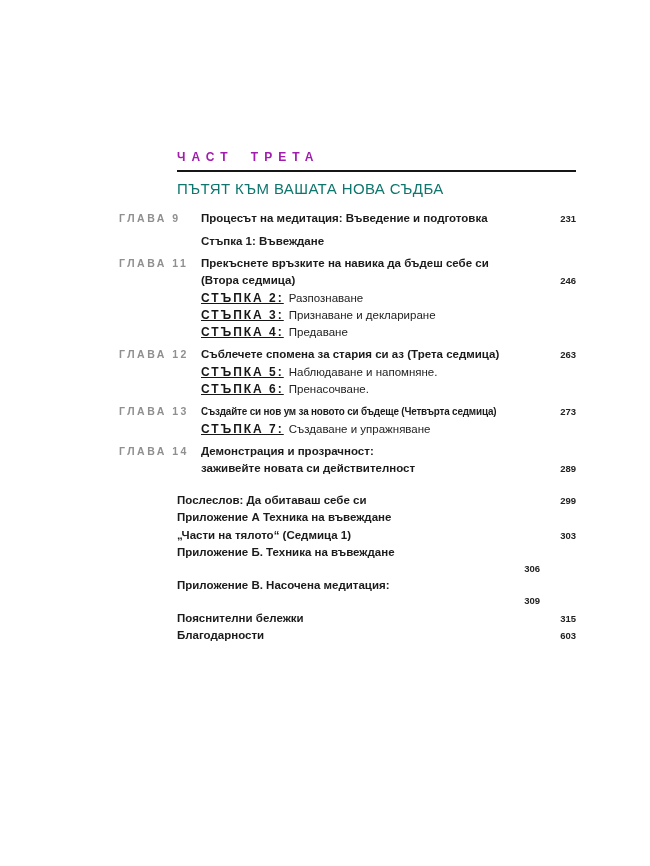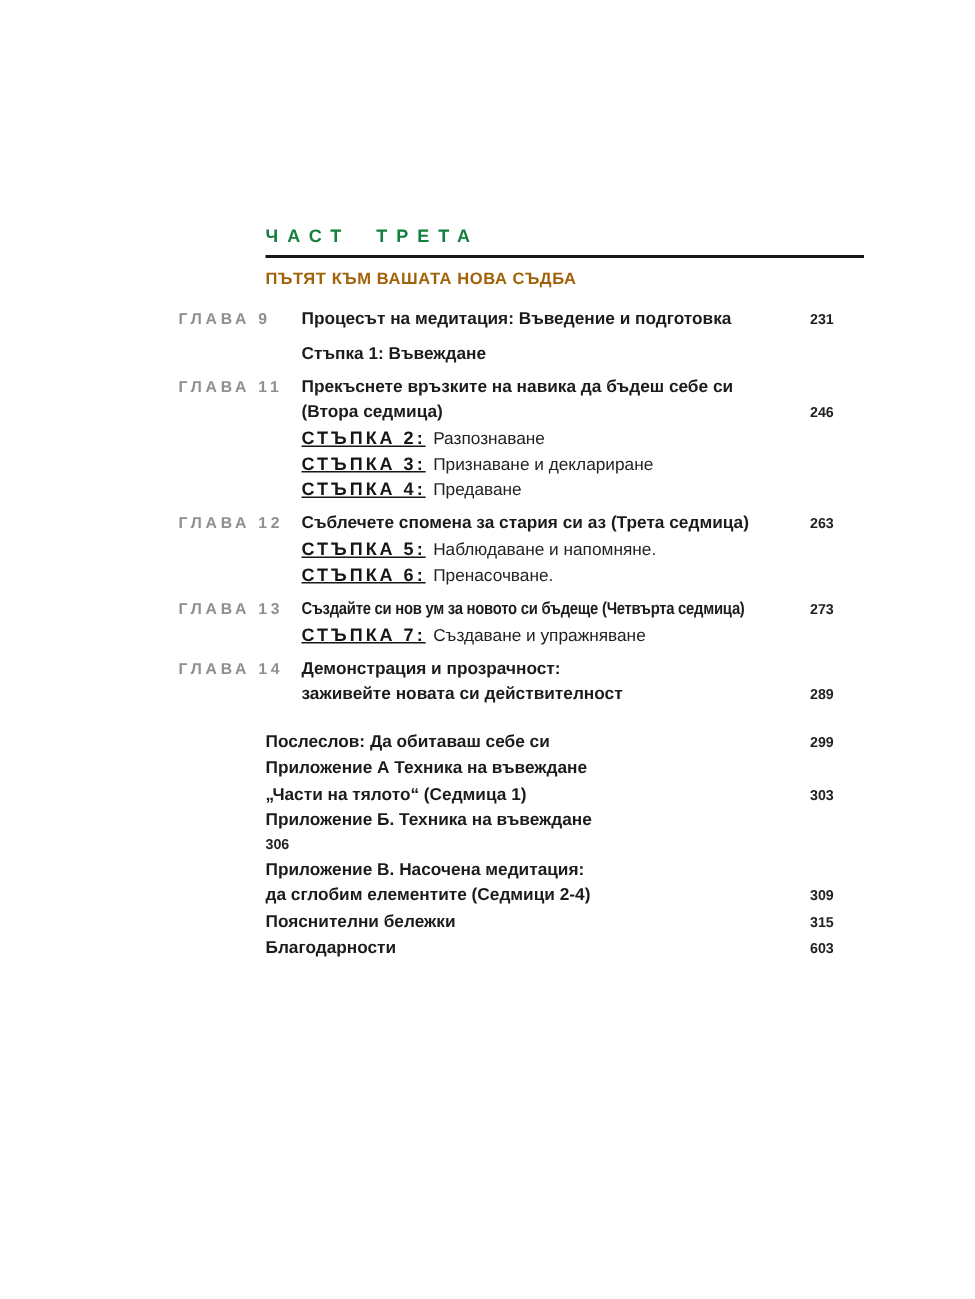--- a/index.html
+++ b/index.html
@@ -16,36 +16,36 @@
     left:95px; top:150px;
     width:481px;
   }
   
   .part-label {
     margin-left:82px;
     font-size:12px;
     font-weight:700;
     letter-spacing:6px;
     word-spacing:8px;
-    color:#15803d;
+    color:#a21caf;
   }
   .part-divider {
     margin-left:82px;
     margin-top:6px;
     border:none;
     border-top:2px solid #161616;
     height:0;
   }
   .part-title {
     margin-left:82px;
     margin-top:7px;
-    font-size:11px;
-    font-weight:700;
+    font-size:15px;
+    font-weight:400;
     letter-spacing:0.4px;
-    color:#a16207;
+    color:#0f766e;
   }
   
   .toc { margin-top:12px; }
   .row {
     display:grid;
     grid-template-columns:82px 1fr 36px;
     align-items:baseline;
     line-height:16px;
   }
   .chapter { margin-top:5px;padding-left:24px; }
@@ -78,20 +78,21 @@
   }
   .step-text {
     font-weight:400;
     font-size:11.5px;
     margin-left:5px;
     color:#222;
   }
   .page-num {
     font-size:9.5px;
     font-weight:700;
+    text-align:right;
     color:#222;
   }
   .back-matter { margin-top:14px; }
   .back-matter .row { line-height:15.4px; }
 </style>
 </head>
 <body>
 
 <div class="page">
   <div class="content">
@@ -208,21 +209,20 @@
           <div class="chapter-label"></div>
           <div class="page-num">306</div>
         </div>
         <div class="row">
           <div class="chapter-label"></div>
           <div class="entry-text"><span class="title">Приложение В. Насочена медитация:</span></div>
           <div class="page-num"></div>
         </div>
         <div class="row">
           <div class="chapter-label"></div>
-          <div class="entry-text"><span class="title">да сглобим елементите (Седмици 2-4)</span></div>
           <div class="page-num">309</div>
         </div>
         <div class="row">
           <div class="chapter-label"></div>
           <div class="entry-text"><span class="title">Пояснителни бележки</span></div>
           <div class="page-num">315</div>
         </div>
         <div class="row">
           <div class="chapter-label"></div>
           <div class="entry-text"><span class="title">Благодарности</span></div>

